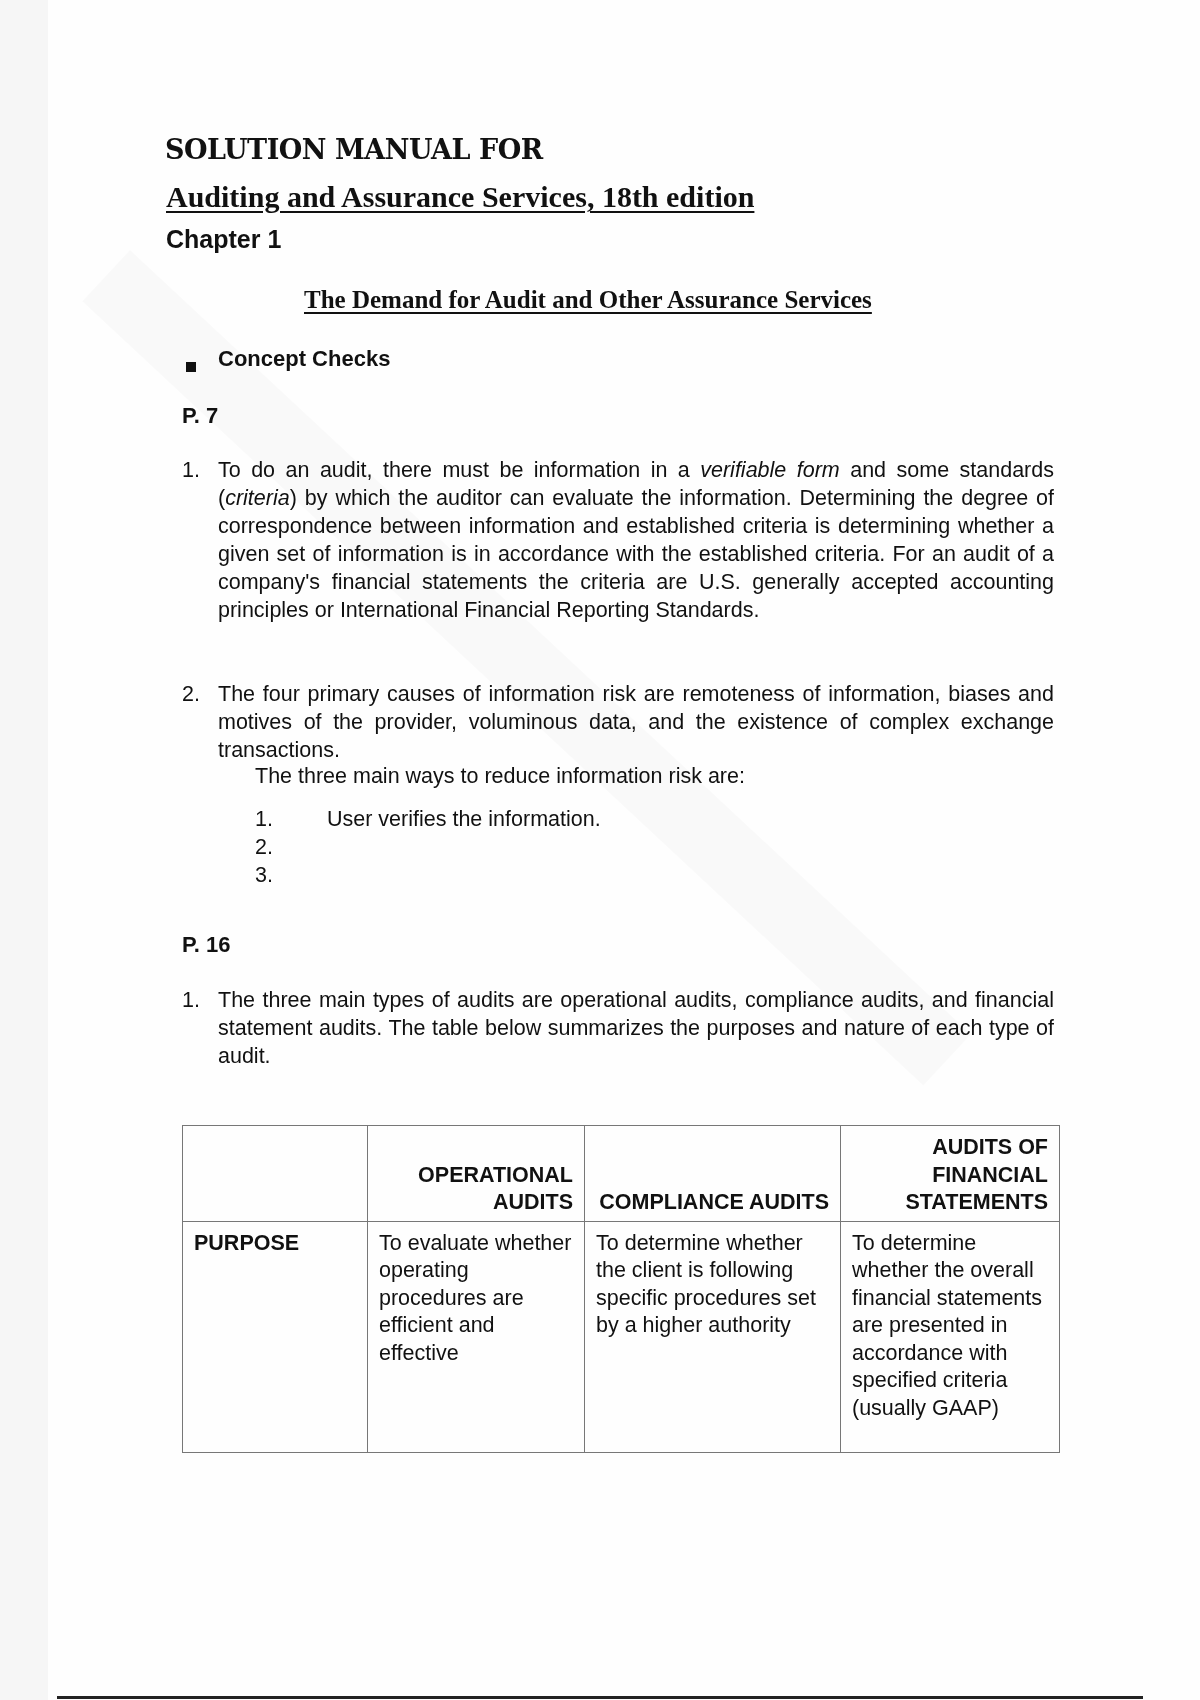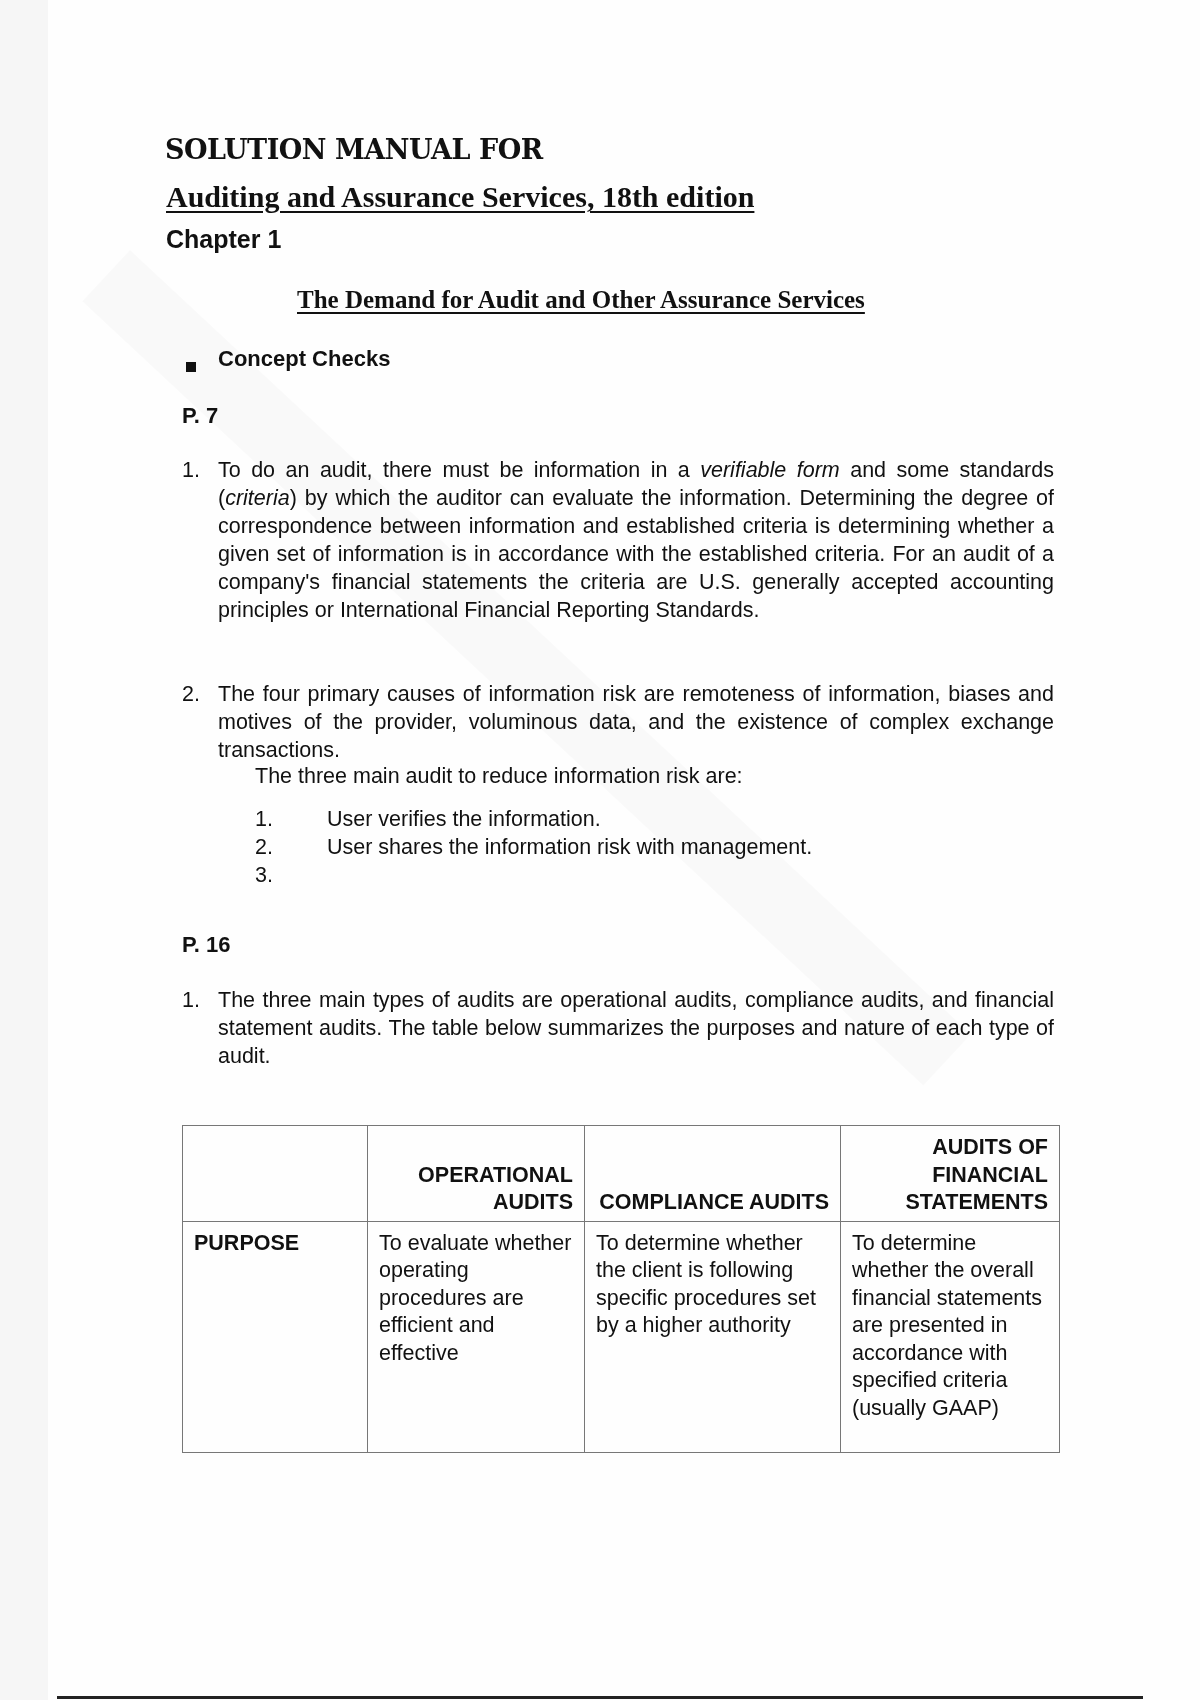--- a/index.html
+++ b/index.html
@@ -18,21 +18,21 @@
     .title-slab {
       left: 165px; top: 134px; font-family: "DejaVu Serif", serif; font-weight: bold;
       font-size: 27px; letter-spacing: -0.5px; transform: scaleY(1.05);
     }
     .book-title {
       left: 166px; top: 180px; font-family: "Liberation Serif", serif; font-weight: bold;
       font-size: 30px; text-decoration: underline; text-decoration-thickness: 2px; text-underline-offset: 4px;
     }
     .chapter { left: 166px; top: 225px; font-weight: bold; font-size: 25px; }
     .section-title {
-      left: 297px; top: 286px; font-family: "Liberation Serif", serif; font-weight: bold;
+      left: 304px; top: 286px; font-family: "Liberation Serif", serif; font-weight: bold;
       font-size: 25px; text-decoration: underline; text-decoration-thickness: 2px; text-underline-offset: 4px;
     }
     .bullet-row { left: 186px; top: 346px; font-weight: bold; font-size: 22px; display: flex; align-items: flex-end; }
     .bullet-square { width: 10px; height: 10px; background: #111; margin-right: 22px; display: inline-block; }
     .page-ref { font-size: 22px; font-weight: bold; }
     .p7 { left: 182px; top: 403px; }
     .p16 { left: 182px; top: 932px; }
     .para {
       position: absolute; left: 182px; width: 872px; font-size: 21.5px; line-height: 28px;
       text-align: justify; display: flex;
@@ -88,29 +88,28 @@
   <span class="txt">
     <span>To do an audit, there must be information in a </span><i>verifiable form</i><span> and some standards (</span><i>criteria</i><span>) by which the auditor can evaluate the information. Determining the degree of correspondence between information and established criteria is determining whether a given set of information is in accordance with the established criteria. For an audit of a company's financial statements the criteria are U.S. generally accepted accounting principles or International Financial Reporting Standards.</span>
   </span>
 </div>
 
 <div class="para q2">
   <span class="num">2.</span>
   <span class="txt">The four primary causes of information risk are remoteness of information, biases and motives of the provider, voluminous data, and the existence of complex exchange transactions.</span>
 </div>
 
-<div class="abs sub-intro">The three main audit to reduce information risk are:</div>
+<div class="abs sub-intro">The three main ways to reduce information risk are:</div>
 <div class="abs sub-list">
   <div class="sub-item">
     <span class="n">1.</span>
     <span>User verifies the information.</span>
   </div>
   <div class="sub-item">
     <span class="n">2.</span>
-    <span>User shares the information risk with management.</span>
   </div>
   <div class="sub-item">
     <span class="n">3.</span>
   </div>
 </div>
 
 <div class="abs page-ref p16">P. 16</div>
 
 <div class="para q3">
   <span class="num">1.</span>

